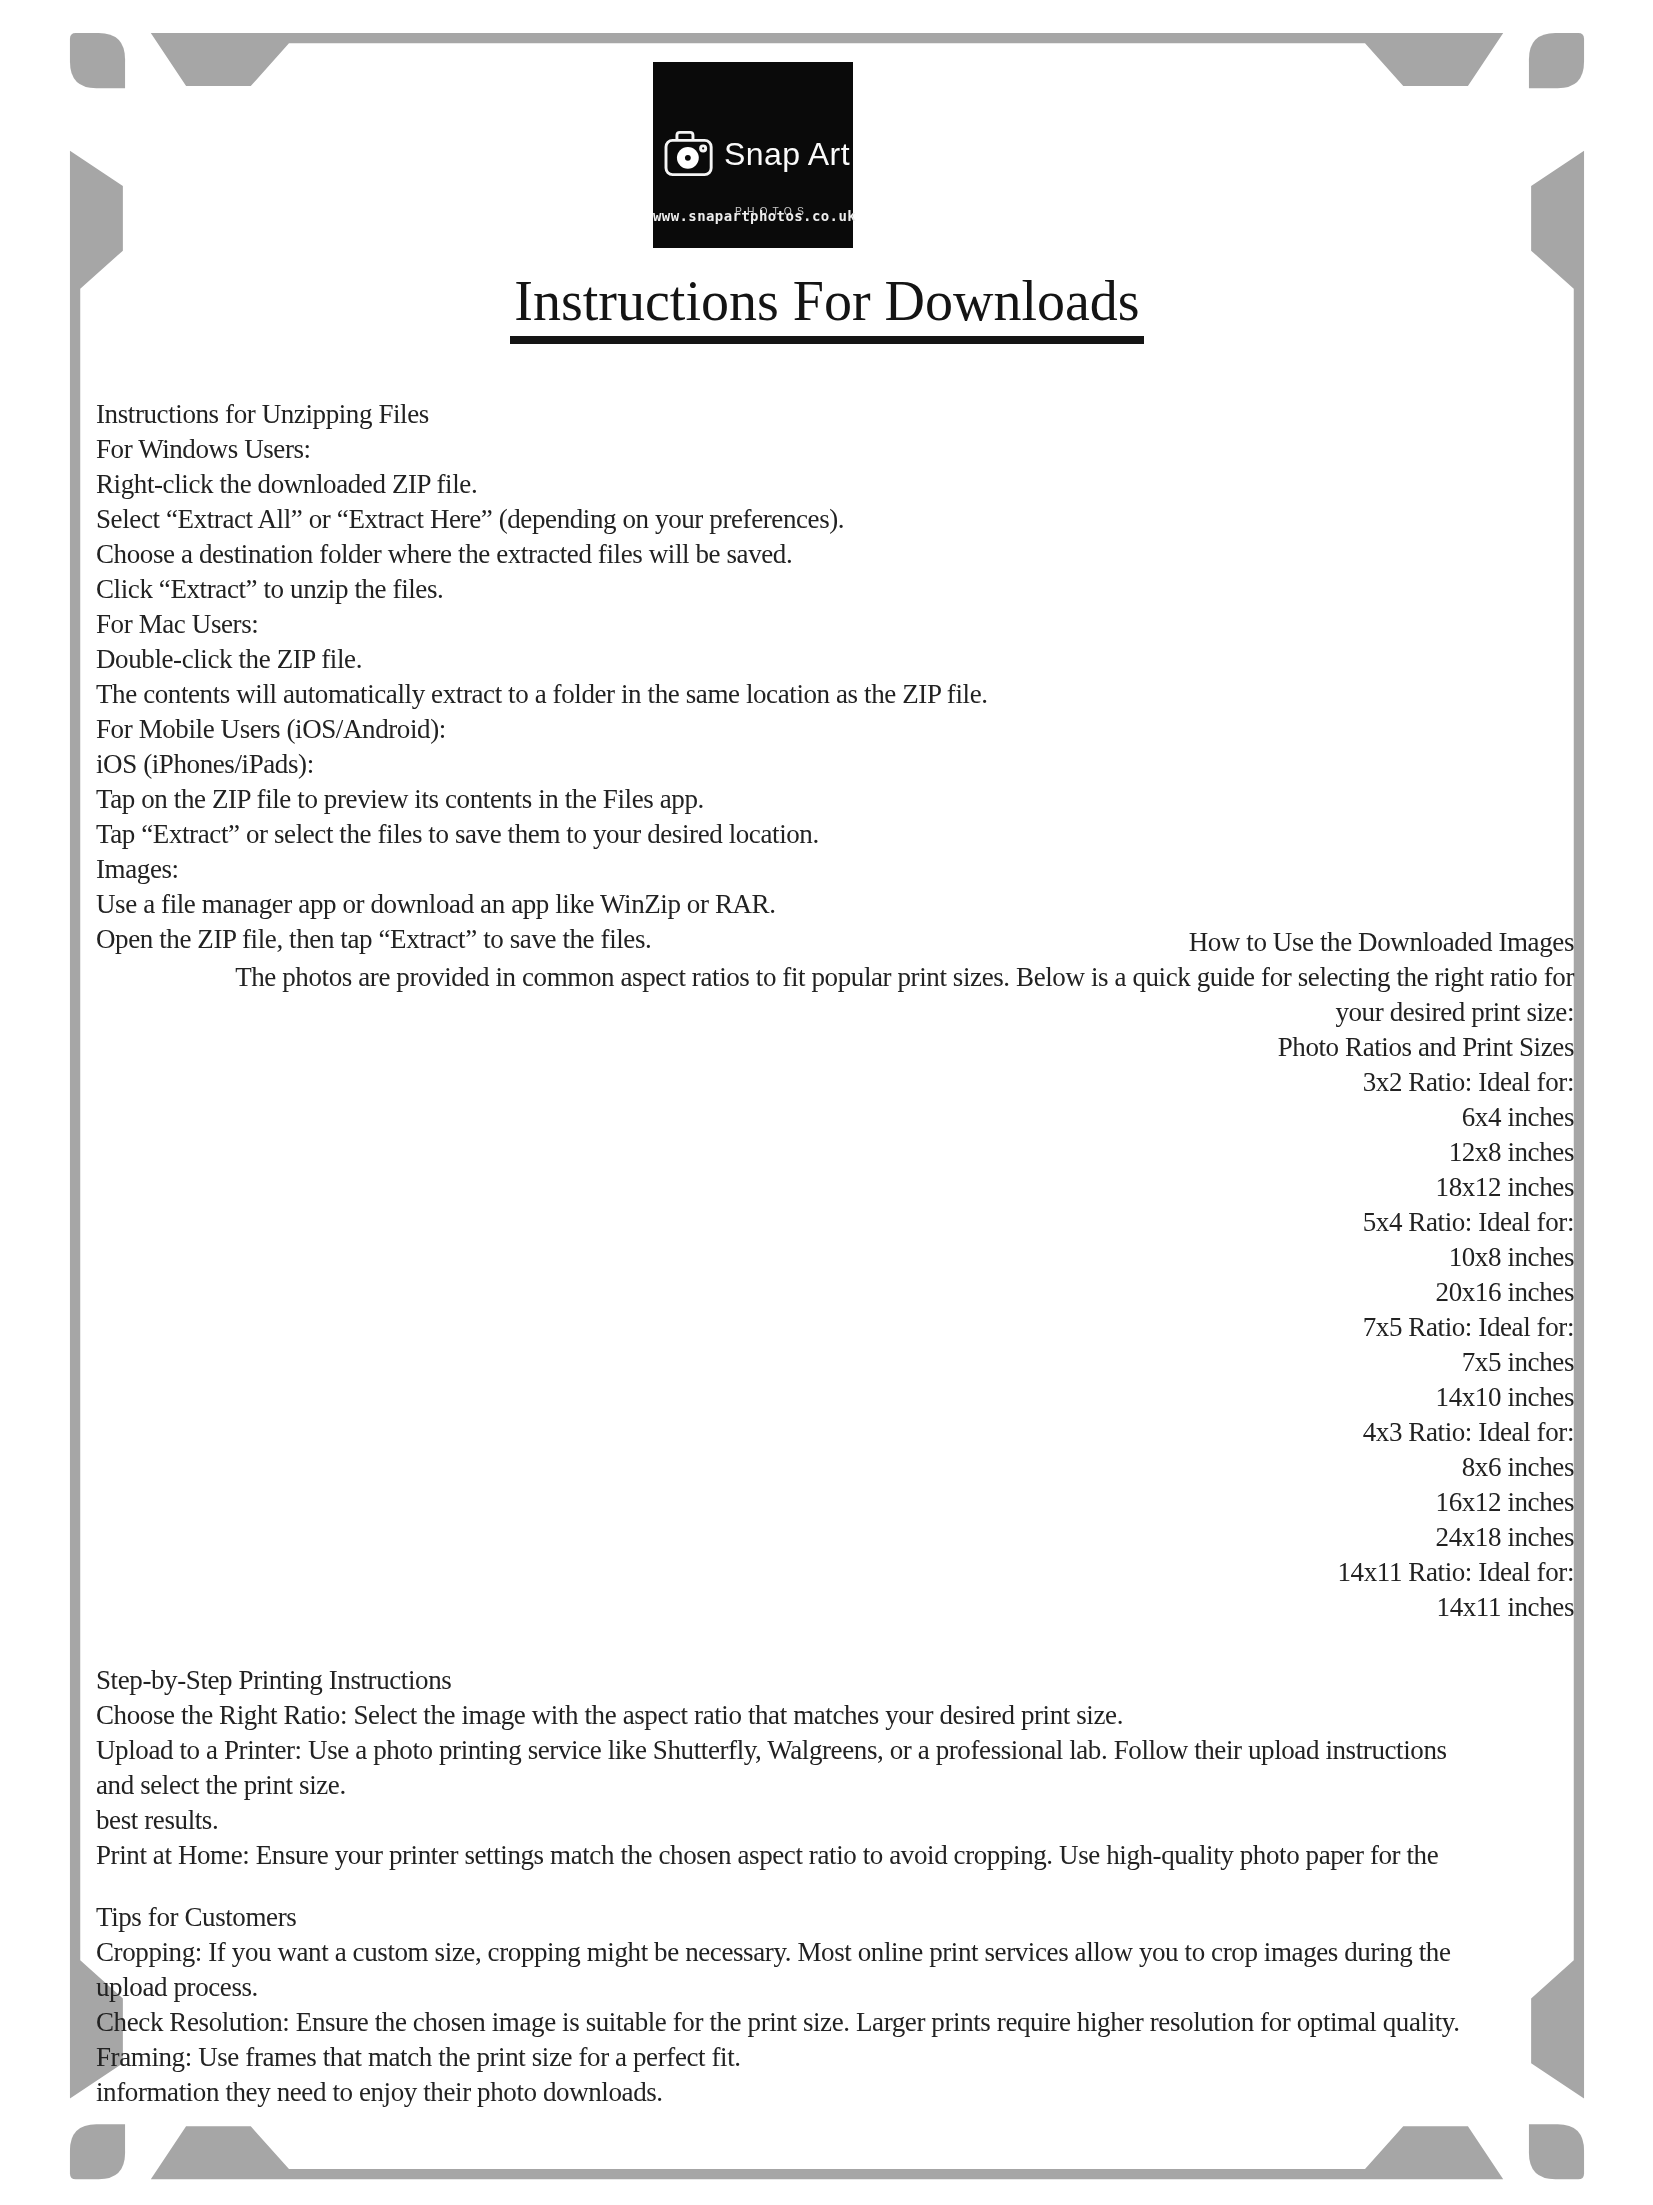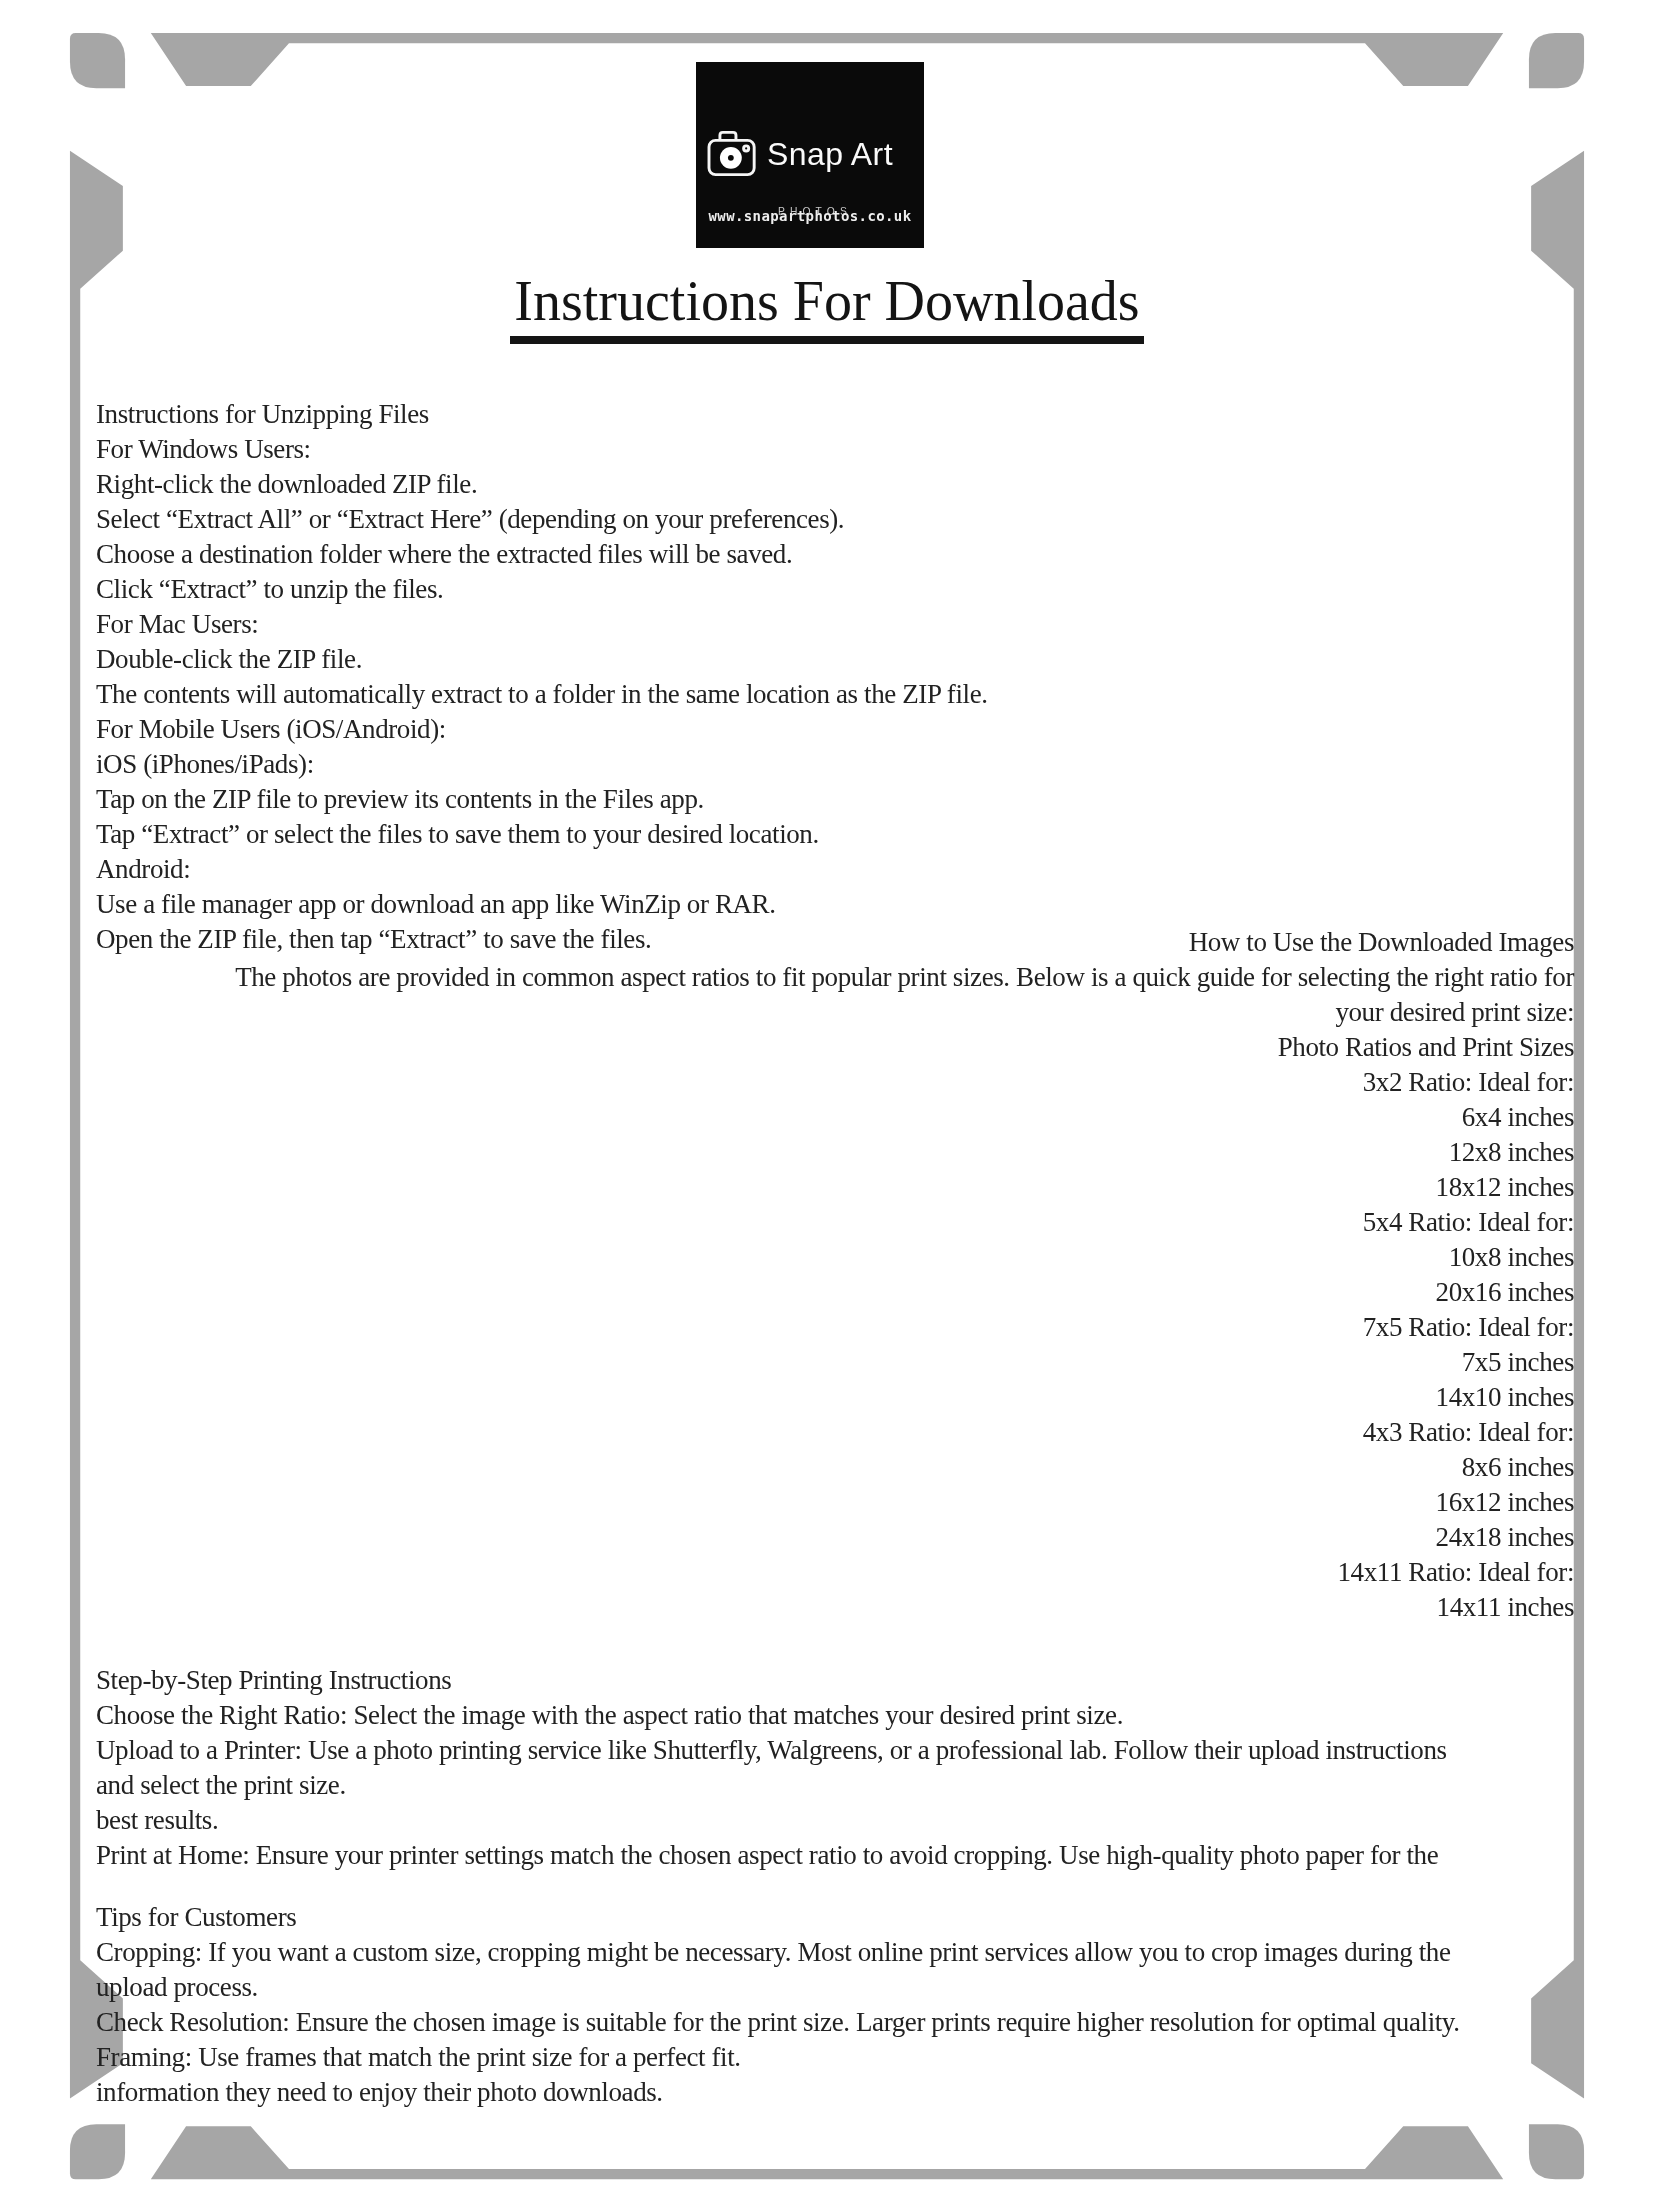--- a/index.html
+++ b/index.html
@@ -7,21 +7,21 @@
     width:1654px;height:2205px;
     background:#ffffff;
     font-family:"Liberation Serif", serif;
     position:relative;
     overflow:hidden;
   }
   
   .frame-svg{position:absolute;left:0;top:0;width:1654px;height:2205px;z-index:1;}
   
   .logo-box{
-    position:absolute;left:696px;top:62px;width:228px;height:186px;
+    position:absolute;left:653px;top:62px;width:200px;height:186px;
     background:#0a0a0a;z-index:3;
   }
   .logo-camera{position:absolute;left:8.8px;top:66px;width:59px;height:51px;}
   .logo-brand{
     position:absolute;left:71px;top:74px;
     font-family:"Liberation Sans", sans-serif;
     font-size:32px;font-weight:400;color:#fafafa;white-space:nowrap;letter-spacing:0.4px;
   }
   .logo-tagline{
     position:absolute;left:82px;top:108px;
@@ -95,21 +95,21 @@
       <div class="line">Select “Extract All” or “Extract Here” (depending on your preferences).</div>
       <div class="line">Choose a destination folder where the extracted files will be saved.</div>
       <div class="line">Click “Extract” to unzip the files.</div>
       <div class="line">For Mac Users:</div>
       <div class="line">Double-click the ZIP file.</div>
       <div class="line">The contents will automatically extract to a folder in the same location as the ZIP file.</div>
       <div class="line">For Mobile Users (iOS/Android):</div>
       <div class="line">iOS (iPhones/iPads):</div>
       <div class="line">Tap on the ZIP file to preview its contents in the Files app.</div>
       <div class="line">Tap “Extract” or select the files to save them to your desired location.</div>
-      <div class="line">Android:</div>
+      <div class="line">Images:</div>
       <div class="line">Use a file manager app or download an app like WinZip or RAR.</div>
       <div class="line">Open the ZIP file, then tap “Extract” to save the files.</div>
     </div>
     <div class="section" style="top: 925px; text-align: right;">
       <div class="line">How to Use the Downloaded Images</div>
       <div class="line">The photos are provided in common aspect ratios to fit popular print sizes. Below is a quick guide for selecting the right ratio for</div>
       <div class="line">your desired print size:</div>
       <div class="line">Photo Ratios and Print Sizes</div>
       <div class="line">3x2 Ratio: Ideal for:</div>
       <div class="line">6x4 inches</div>

